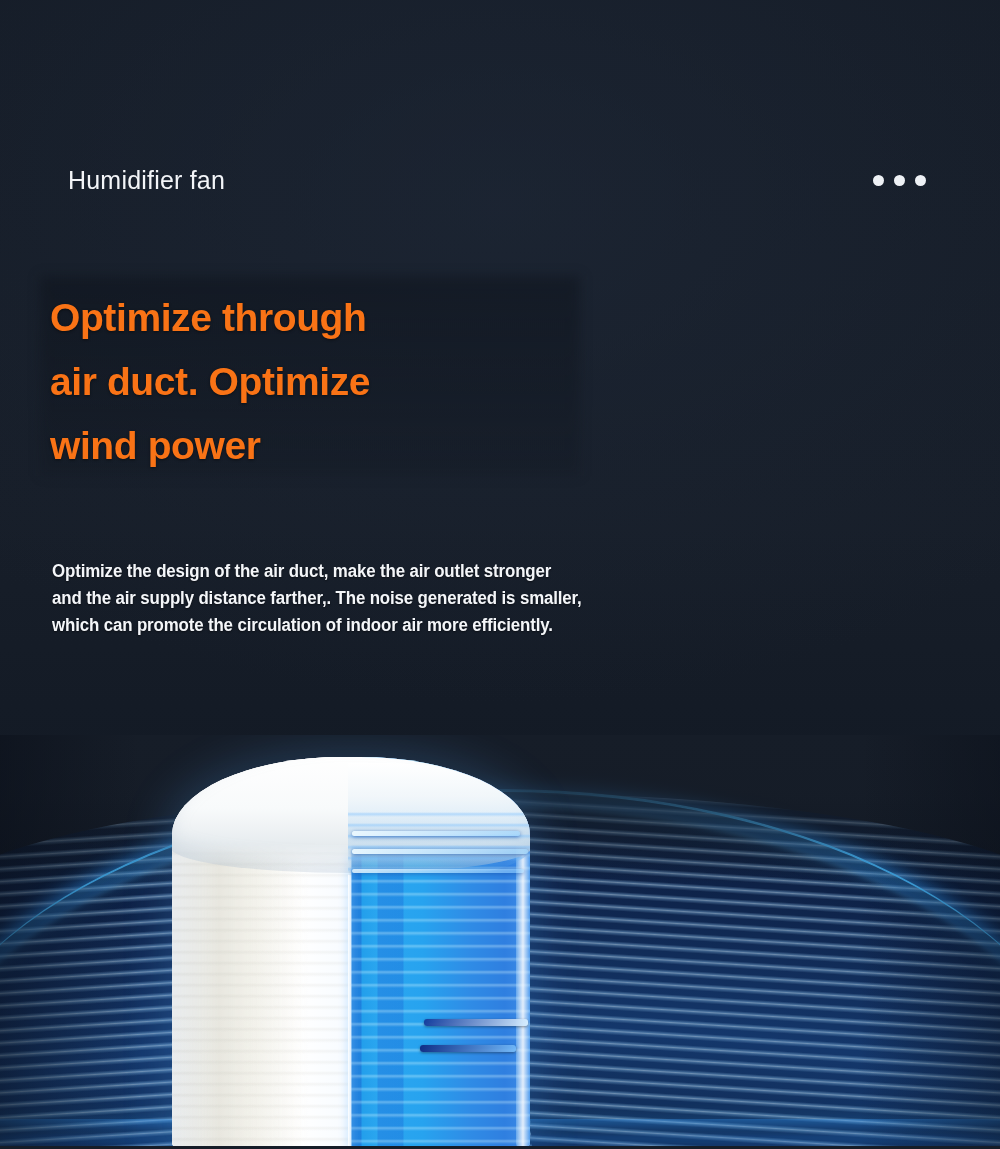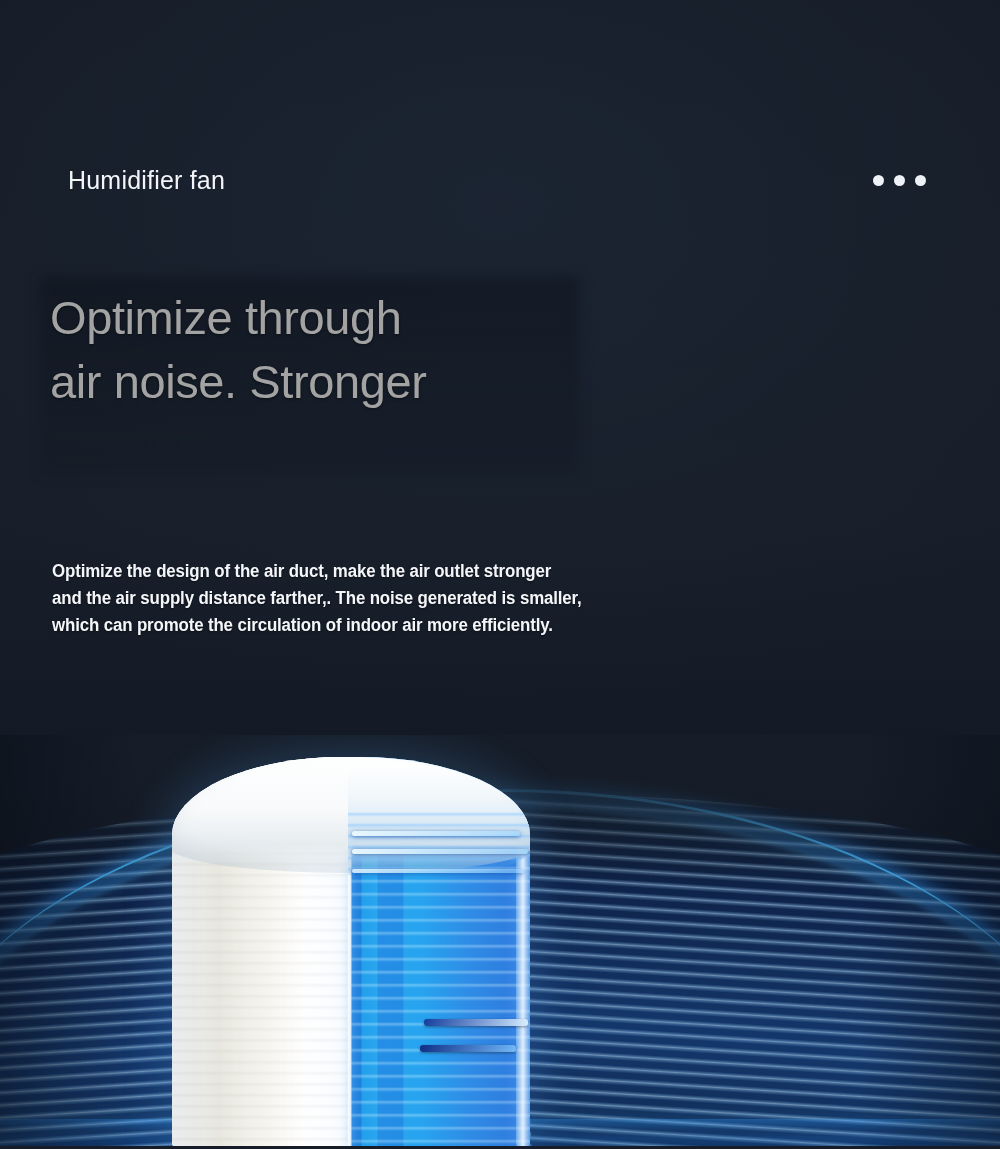--- a/index.html
+++ b/index.html
@@ -73,24 +73,24 @@
     border-radius:50%;
     background:#eef1f5;
     display:block;
   }
 
   
   .headline {
     position:absolute;
     left:50px; top:286px;
     width:620px;
-    font-size:47px;
-    font-weight:400;
+    font-size:39px;
+    font-weight:700;
     line-height:64px;
-    color:#a3a3a3;
+    color:#f97316;
     letter-spacing:-.4px;
     text-shadow:0 1px 3px rgba(0,0,0,.45);
   }
   .headline .ln { display:block; white-space:nowrap; }
 
   
   .body-copy {
     position:absolute;
     left:52px; top:558px;
     width:800px;
@@ -348,21 +348,22 @@
 
     <div class="more-menu">
       <span class="dot"></span>
       <span class="dot"></span>
       <span class="dot"></span>
     </div>
   </div>
 
   <h1 class="headline">
     <span class="ln">Optimize through</span>
-    <span class="ln">air noise. Stronger</span>
+    <span class="ln">air duct. Optimize</span>
+    <span class="ln">wind power</span>
   </h1>
 
   <p class="body-copy">
     <span class="ln">Optimize the design of the air duct, make the air outlet stronger</span>
     <span class="ln">and the air supply distance farther,. The noise generated is smaller,</span>
     <span class="ln">which can promote the circulation of indoor air more efficiently.</span>
   </p>
 
   <div class="scene">
 

